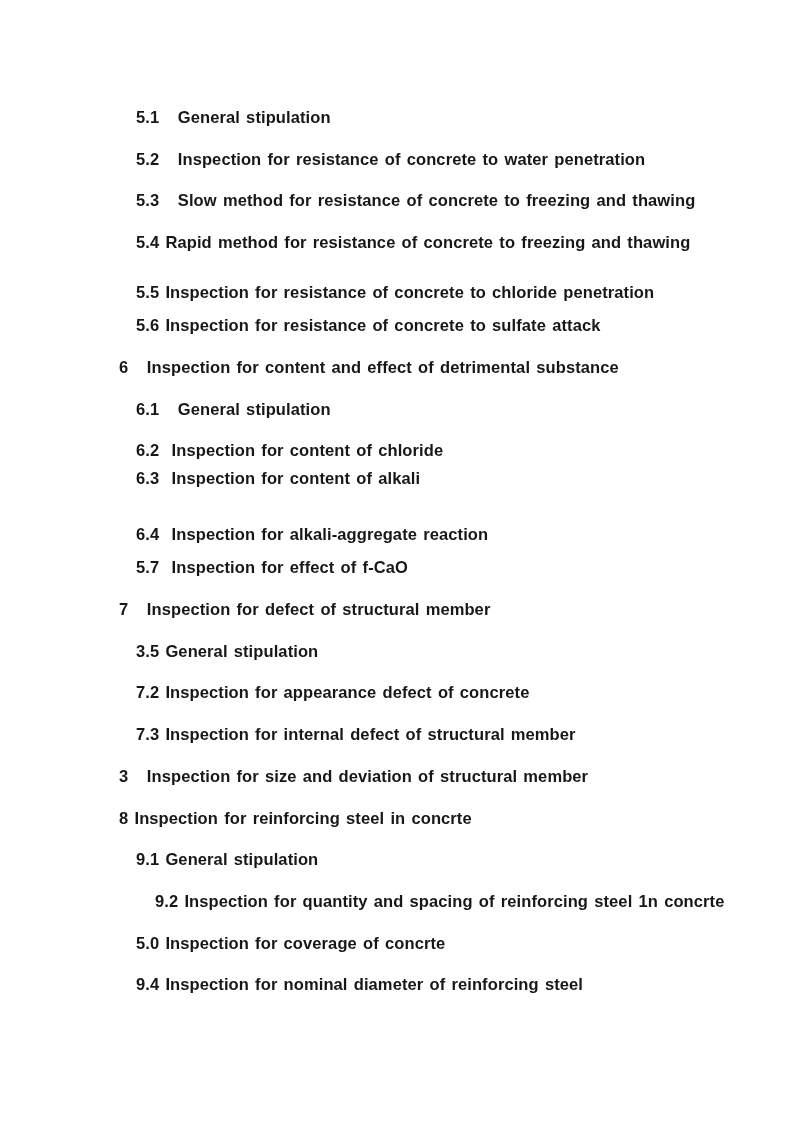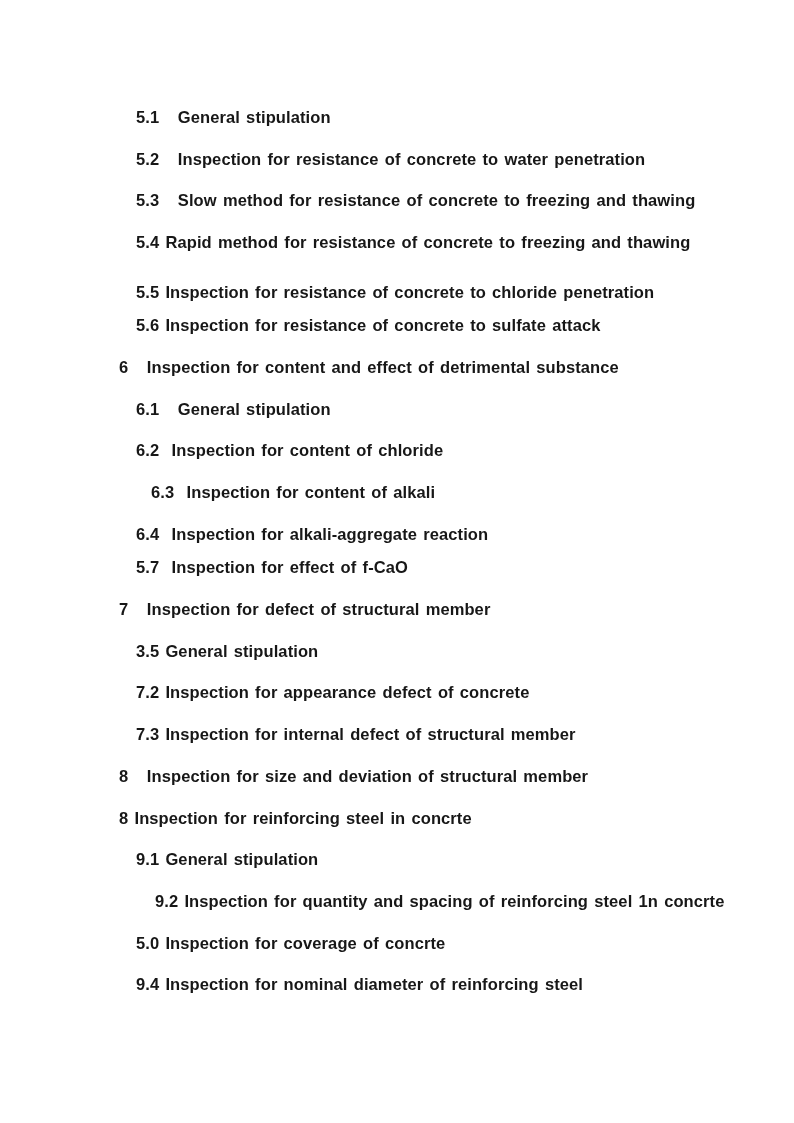--- a/index.html
+++ b/index.html
@@ -39,27 +39,27 @@
   <div class="toc" id="toc">
       <div class="line lvl2" style="top: 107px;">5.1   General stipulation</div>
       <div class="line lvl2" style="top: 149px;">5.2   Inspection for resistance of concrete to water penetration</div>
       <div class="line lvl2" style="top: 190px;">5.3   Slow method for resistance of concrete to freezing and thawing</div>
       <div class="line lvl2" style="top: 232px;">5.4 Rapid method for resistance of concrete to freezing and thawing</div>
       <div class="line lvl2" style="top: 274px; margin-top: 8px;">5.5 Inspection for resistance of concrete to chloride penetration</div>
       <div class="line lvl2" style="top: 315px;">5.6 Inspection for resistance of concrete to sulfate attack</div>
       <div class="line lvl1" style="top: 357px;">6   Inspection for content and effect of detrimental substance</div>
       <div class="line lvl2" style="top: 399px;">6.1   General stipulation</div>
       <div class="line lvl2" style="top: 440px;">6.2  Inspection for content of chloride</div>
-      <div class="line lvl2" style="top: 482px; margin-left: 15px;">6.3  Inspection for content of alkali</div>
+      <div class="line lvl2" style="top: 468px;">6.3  Inspection for content of alkali</div>
       <div class="line lvl2" style="top: 524px;">6.4  Inspection for alkali-aggregate reaction</div>
       <div class="line lvl2" style="top: 557px;">5.7  Inspection for effect of f-CaO</div>
       <div class="line lvl1" style="top: 599px; text-align: right;">7   Inspection for defect of structural member</div>
       <div class="line lvl2" style="top: 641px;">3.5 General stipulation</div>
       <div class="line lvl2" style="top: 682px;">7.2 Inspection for appearance defect of concrete</div>
       <div class="line lvl2" style="top: 724px;">7.3 Inspection for internal defect of structural member</div>
-      <div class="line lvl1" style="top: 766px;">8   Inspection for size and deviation of structural member</div>
+      <div class="line lvl1" style="top: 766px;">3   Inspection for size and deviation of structural member</div>
       <div class="line lvl1" style="top: 808px;">8 Inspection for reinforcing steel in concrte</div>
       <div class="line lvl2" style="top: 849px;">9.1 General stipulation</div>
       <div class="line lvl2" style="top: 891px; margin-left: 19px;">9.2 Inspection for quantity and spacing of reinforcing steel 1n concrte</div>
       <div class="line lvl2" style="top: 933px;">5.0 Inspection for coverage of concrte</div>
       <div class="line lvl2" style="top: 974px;">9.4 Inspection for nominal diameter of reinforcing steel</div>
     </div>
 </div>
 
 </body></html>

